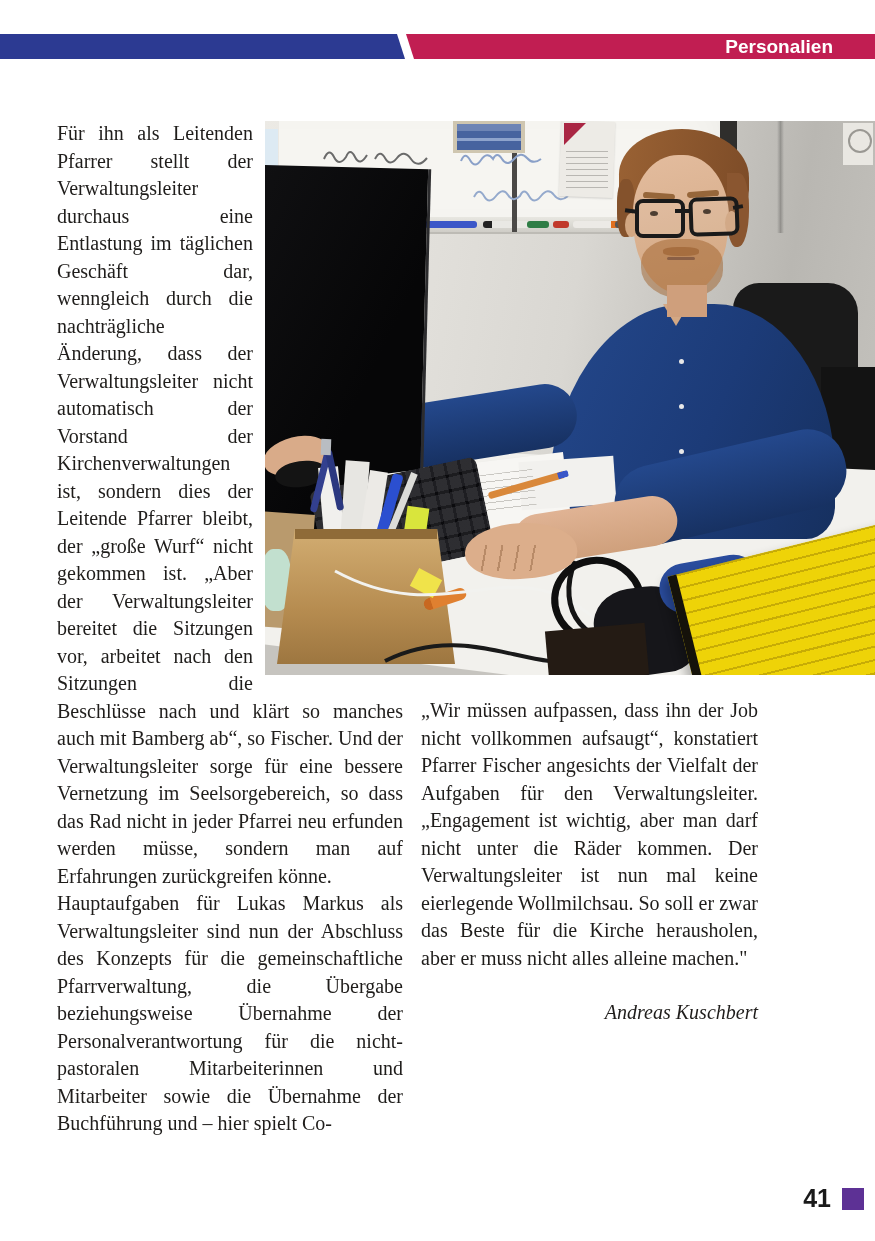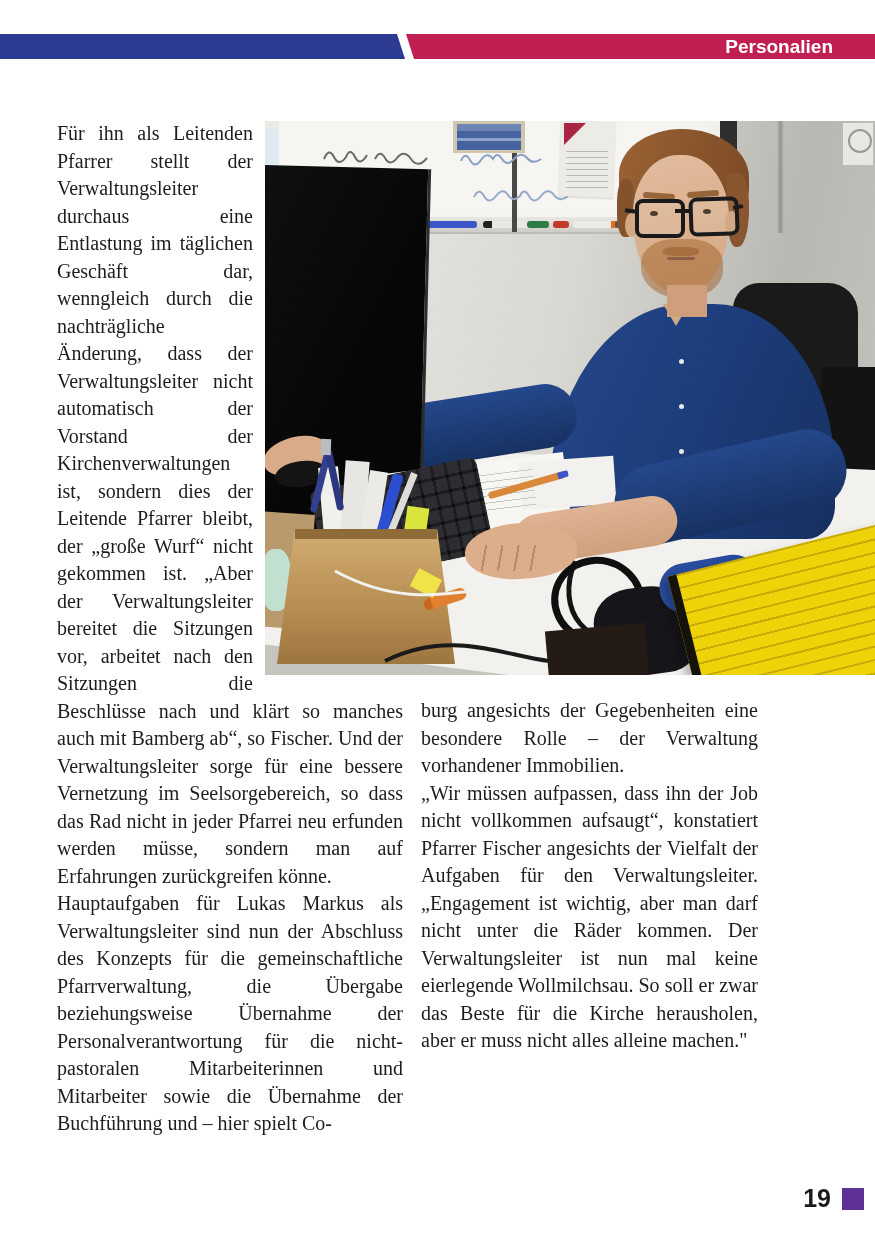--- a/index.html
+++ b/index.html
@@ -267,22 +267,22 @@
     <div class="fingers"></div>
   </div>
 
   <div class="colL">
     <div class="spacer"></div>
     <p>Für ihn als Leitenden Pfarrer stellt der Verwaltungsleiter durchaus eine Entlastung im täglichen Geschäft dar, wenngleich durch die nachträgliche Änderung, dass der Verwaltungsleiter nicht automatisch der Vorstand der Kirchenverwaltungen ist, sondern dies der Leitende Pfarrer bleibt, der „große Wurf“ nicht gekommen ist. „Aber der Verwaltungsleiter bereitet die Sitzungen vor, arbeitet nach den Sitzungen die Beschlüsse nach und klärt so manches auch mit Bamberg ab“, so Fischer. Und der Verwaltungsleiter sorge für eine bessere Vernetzung im Seelsorgebereich, so dass das Rad nicht in jeder Pfarrei neu erfunden werden müsse, sondern man auf Erfahrungen zurückgreifen könne.</p>
     <p>Hauptaufgaben für Lukas Markus als Verwaltungsleiter sind nun der Abschluss des Konzepts für die gemeinschaftliche Pfarrverwaltung, die Übergabe beziehungsweise Übernahme der Personalverantwortung für die nicht-pastoralen Mitarbeiterinnen und Mitarbeiter sowie die Übernahme der Buchführung und – hier spielt Co-</p>
   </div>
 
   <div class="colR">
-    <p>burg angesichts der Gegebenheiten eine besondere Rolle – der Verwaltung vorhandener Immobilien.</p>
     <p>„Wir müssen aufpassen, dass ihn der Job nicht vollkommen aufsaugt“, konstatiert Pfarrer Fischer angesichts der Vielfalt der Aufgaben für den Verwaltungsleiter. „Engagement ist wichtig, aber man darf nicht unter die Räder kommen. Der Verwaltungsleiter ist nun mal keine eierlegende Wollmilchsau. So soll er zwar das Beste für die Kirche herausholen, aber er muss nicht alles alleine machen."</p>
+    <p class="byline">Andreas Kuschbert</p>
   </div>
 
   <footer class="ftr">
-    <span class="pagenum">19</span>
+    <span class="pagenum">41</span>
     <span class="pagesq"></span>
   </footer>
 
 </div>
 
 </body></html>

